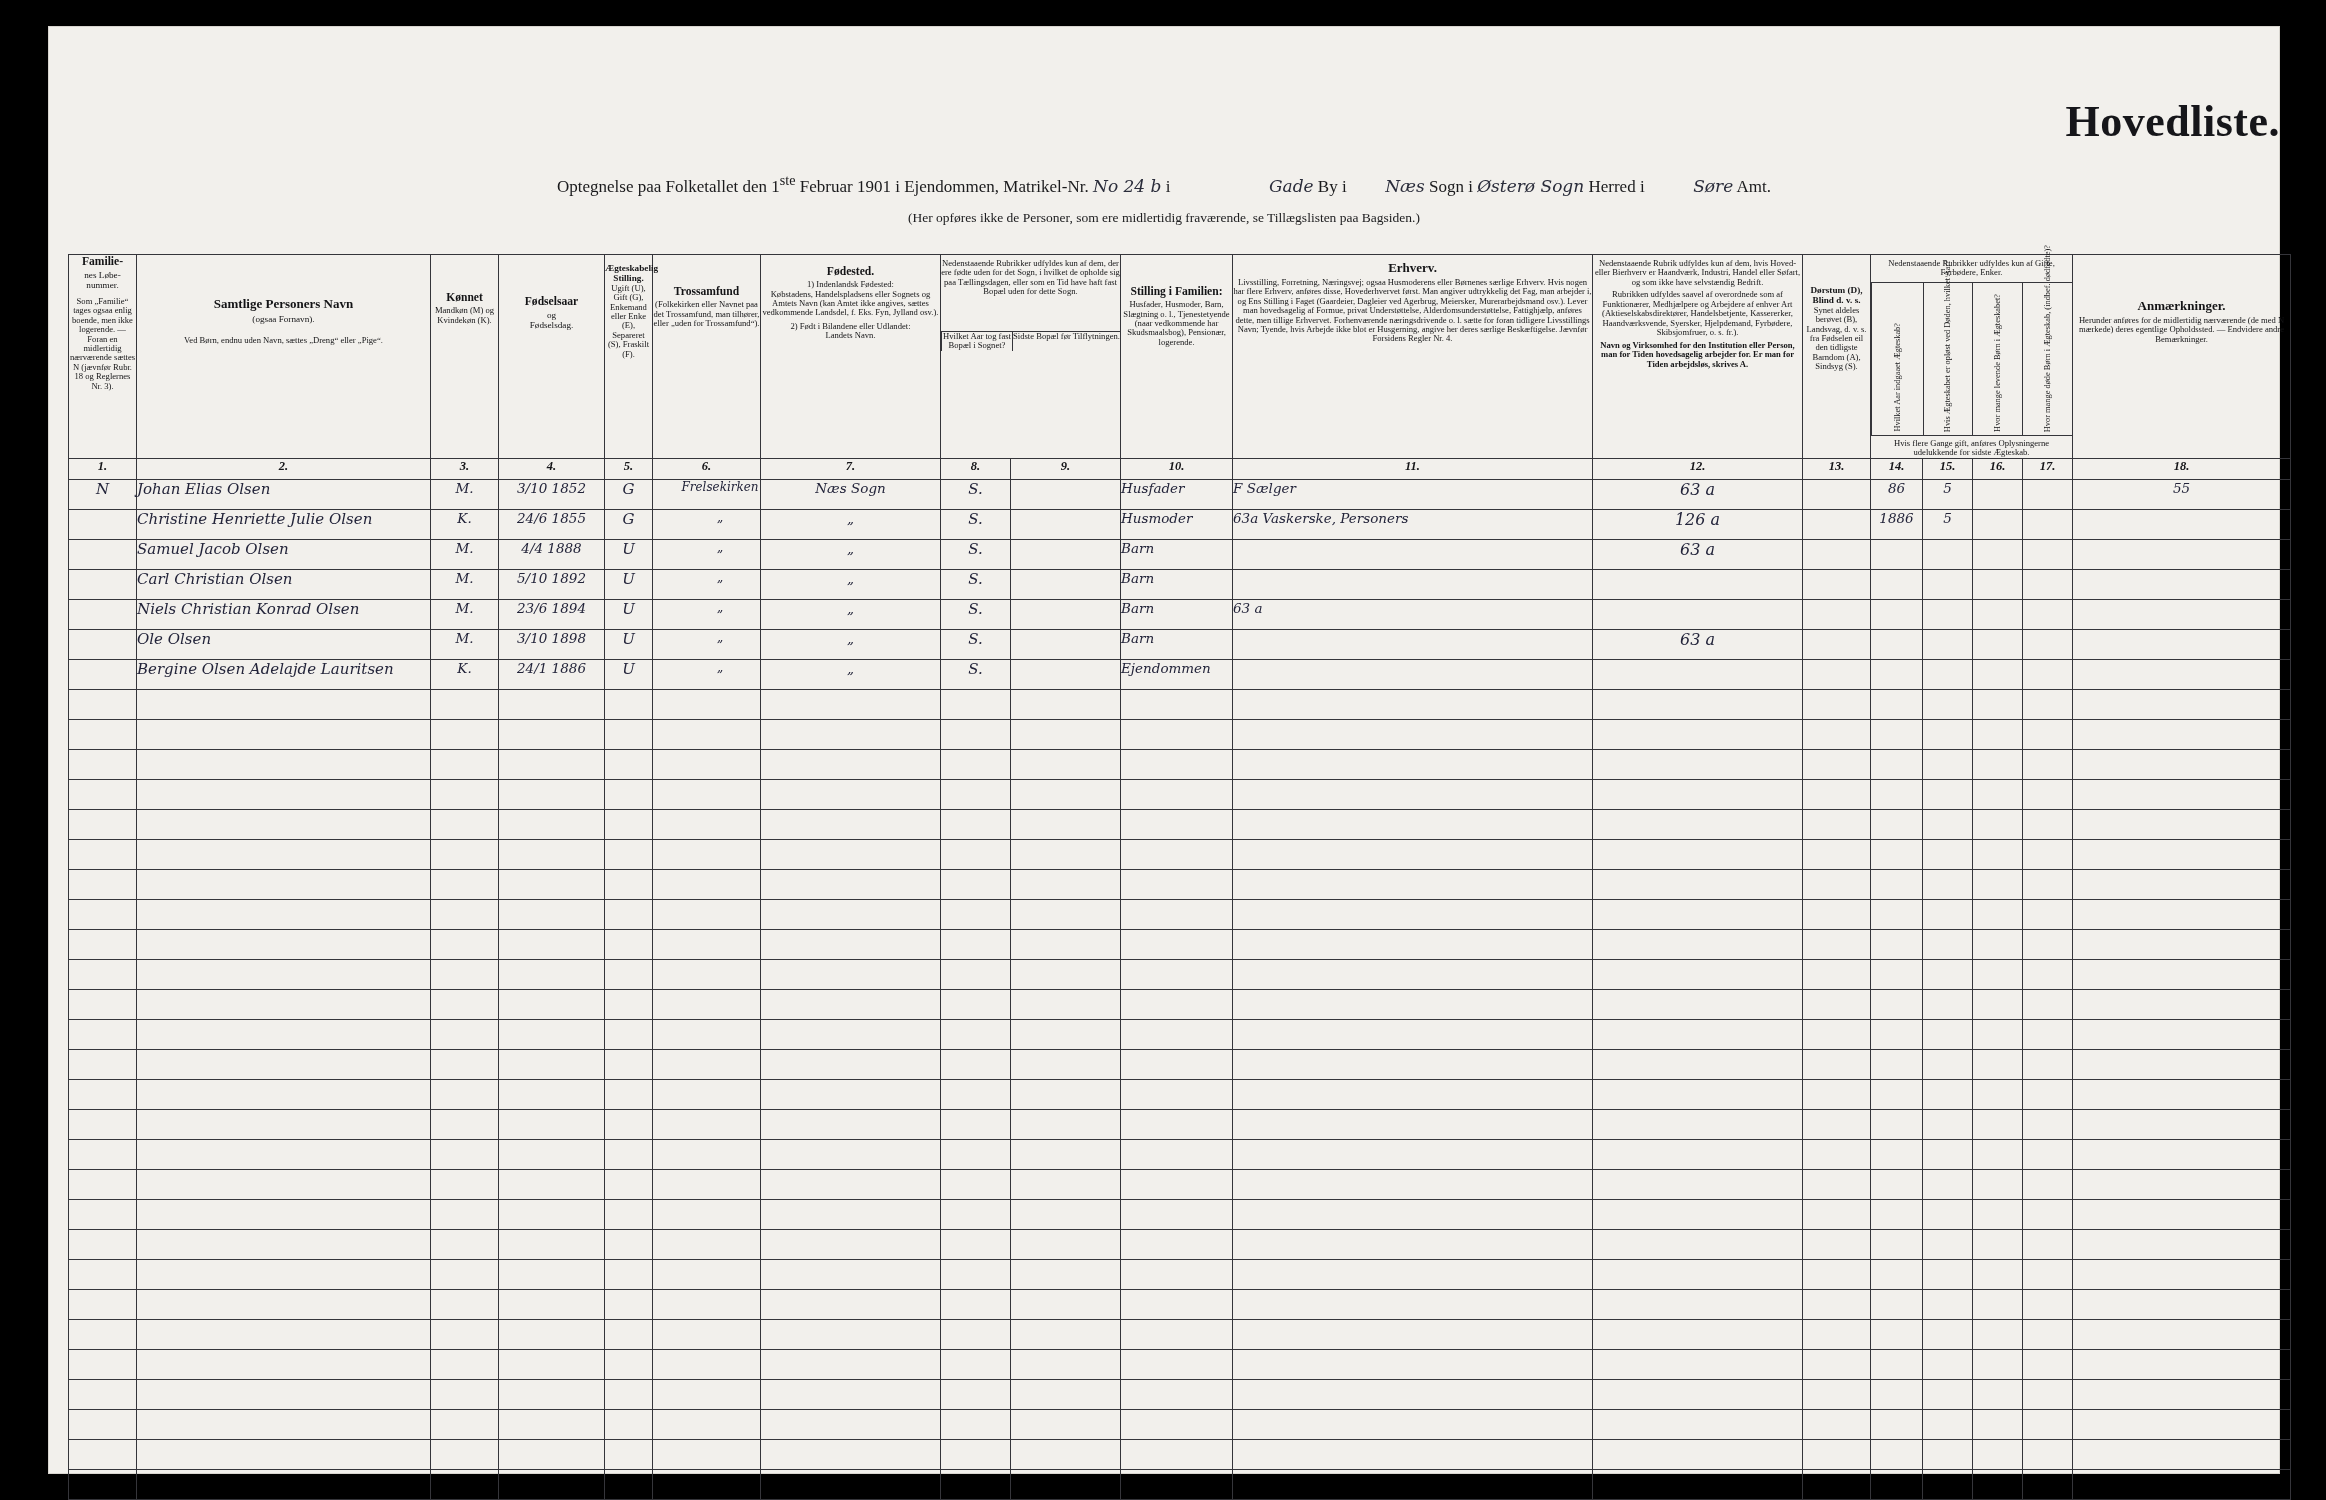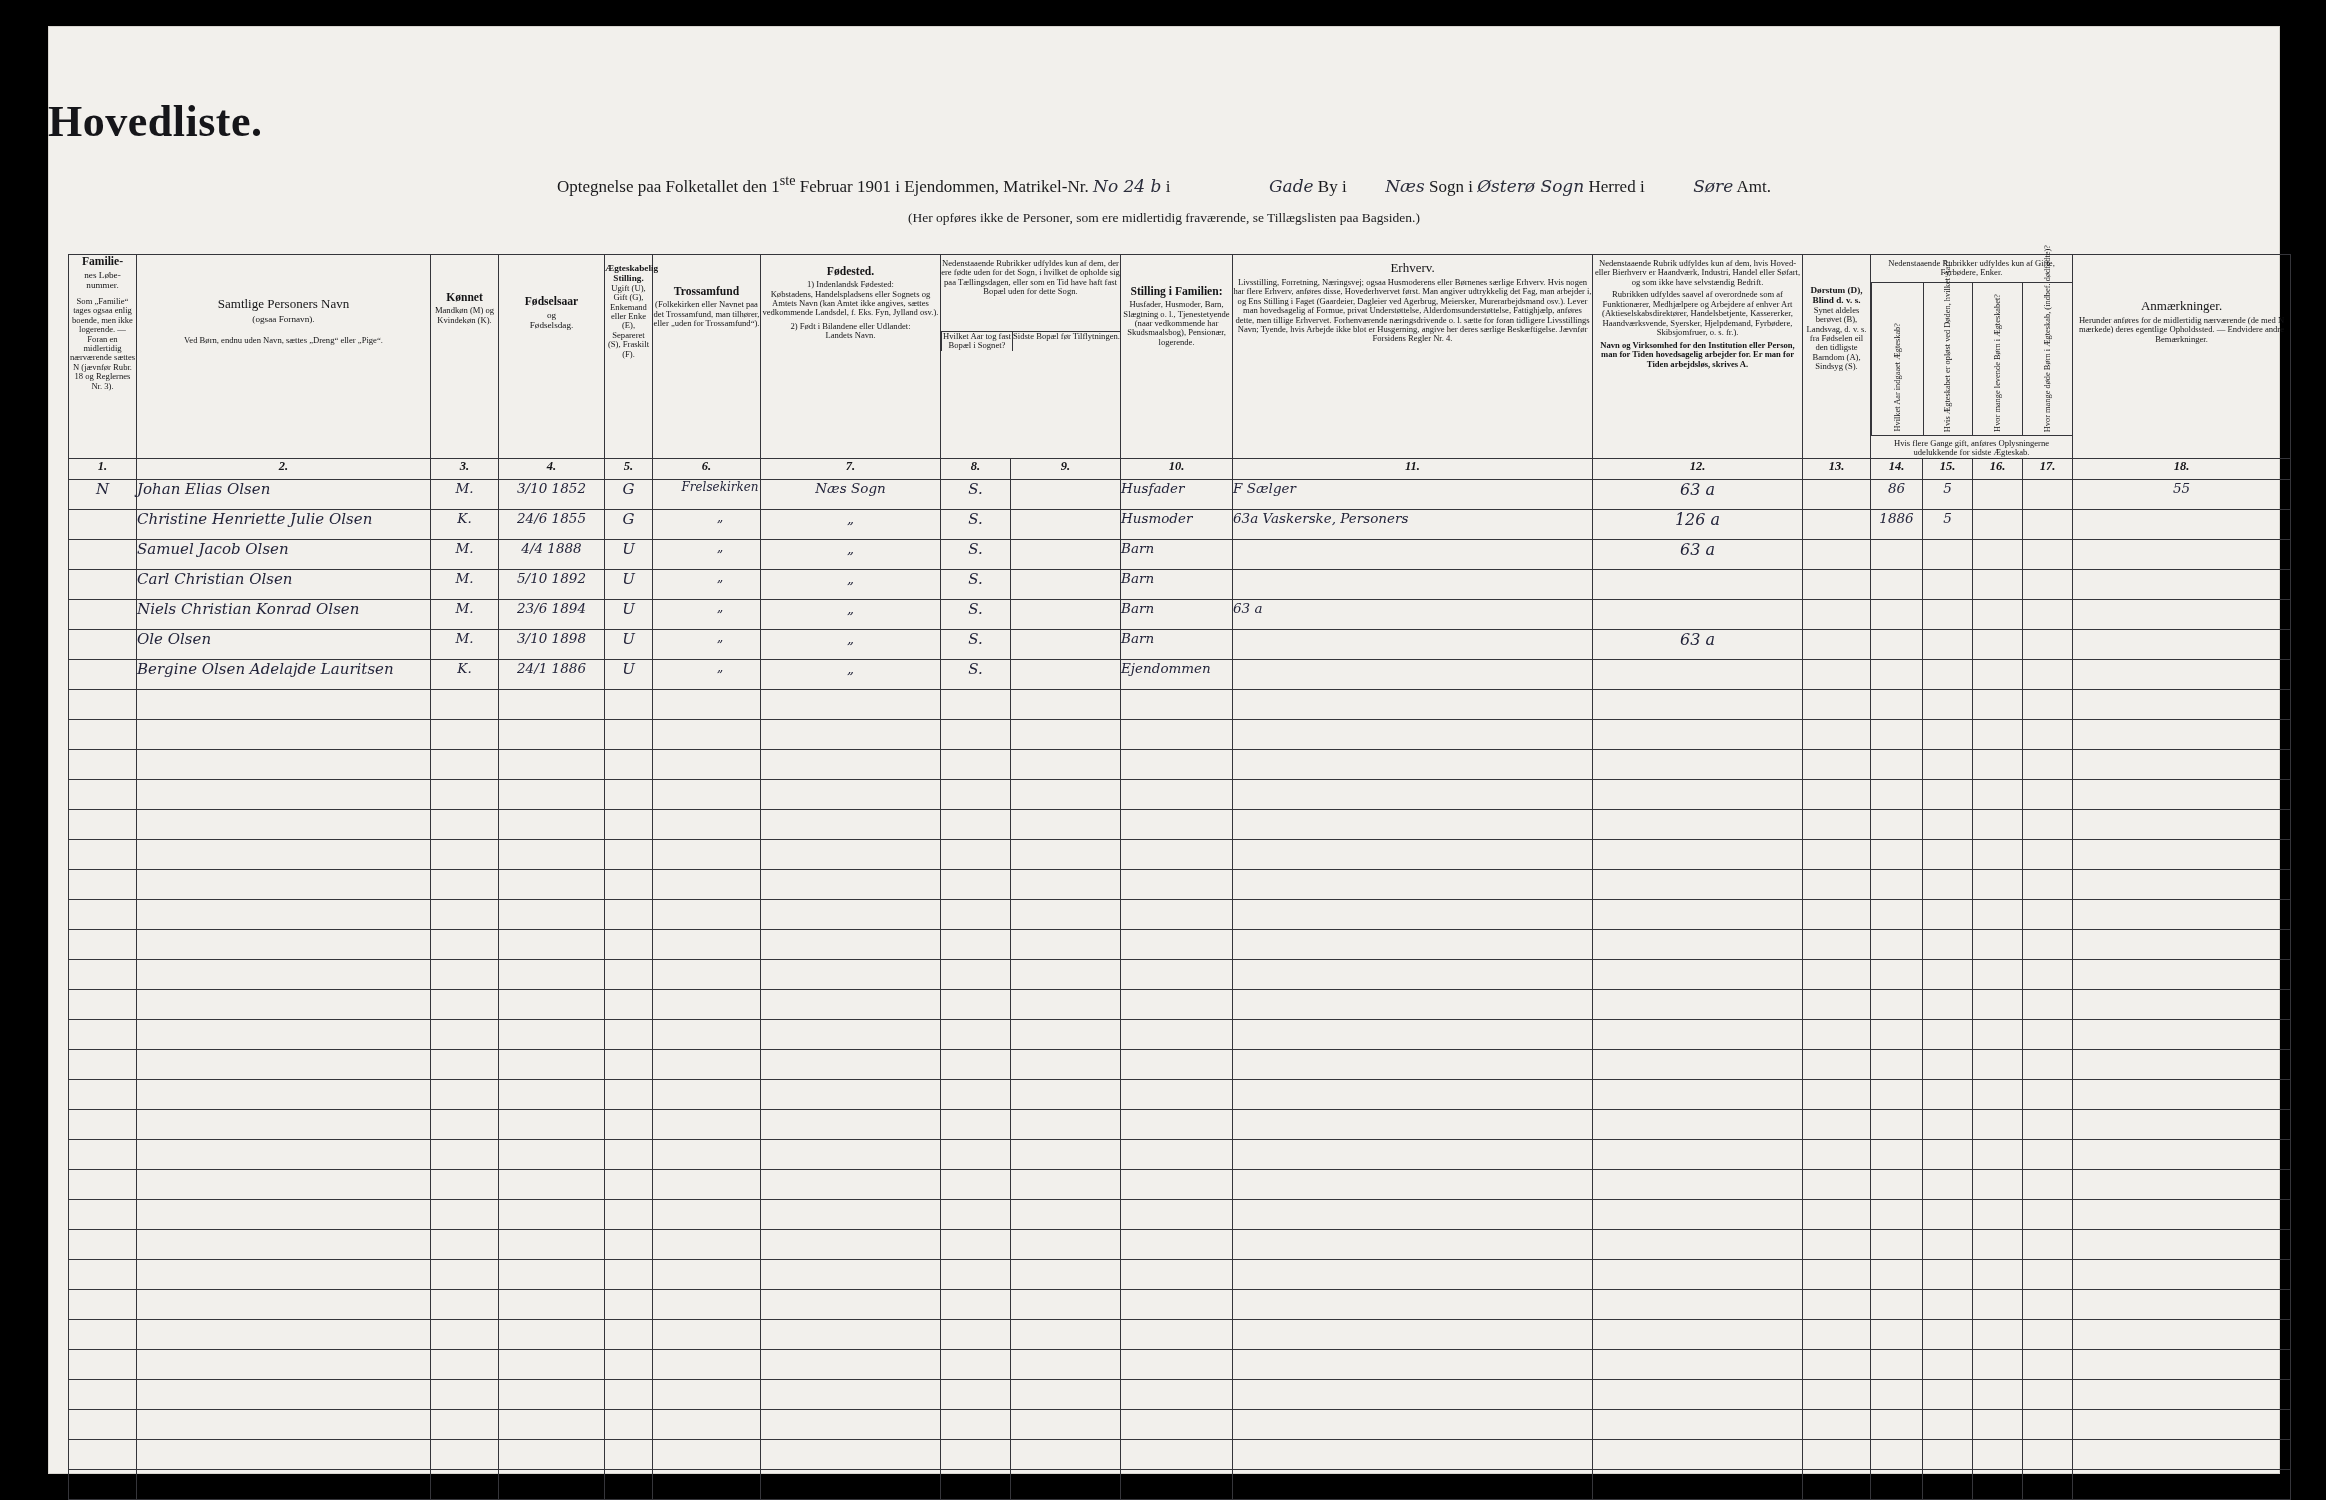--- a/index.html
+++ b/index.html
@@ -22,21 +22,21 @@
     width: 2232px;
     height: 1448px;
     background: #f2f0ec;
     box-shadow: 0 0 0 1px #d8d5cf inset;
   }
   
   .title {
     position: absolute;
     left: 0; top: 70px;
     width: 2232px;
-    text-align: left;
+    text-align: right;
     font-size: 44px;
     font-weight: bold;
     letter-spacing: 0.5px;
     color: #16161a;
   }
   .subline {
     position: absolute;
     left: 0; top: 146px;
     width: 2232px;
     text-align: center;
@@ -79,21 +79,21 @@
   .hcell {
     padding: 4px 3px 2px 3px;
     font-size: 10.2px;
     line-height: 1.13;
     text-align: center;
     color: #141416;
     font-family: "Liberation Serif", serif;
   }
   .hcell .big {
     font-size: 13px;
-    font-weight: normal;
+    font-weight: bold;
     display: block;
     margin-bottom: 2px;
   }
   .hcell .mid {
     font-size: 11.6px;
     font-weight: bold;
     display: block;
     margin-bottom: 2px;
   }
   .hcell .tiny { font-size: 8.6px; line-height: 1.1; display:block; }

